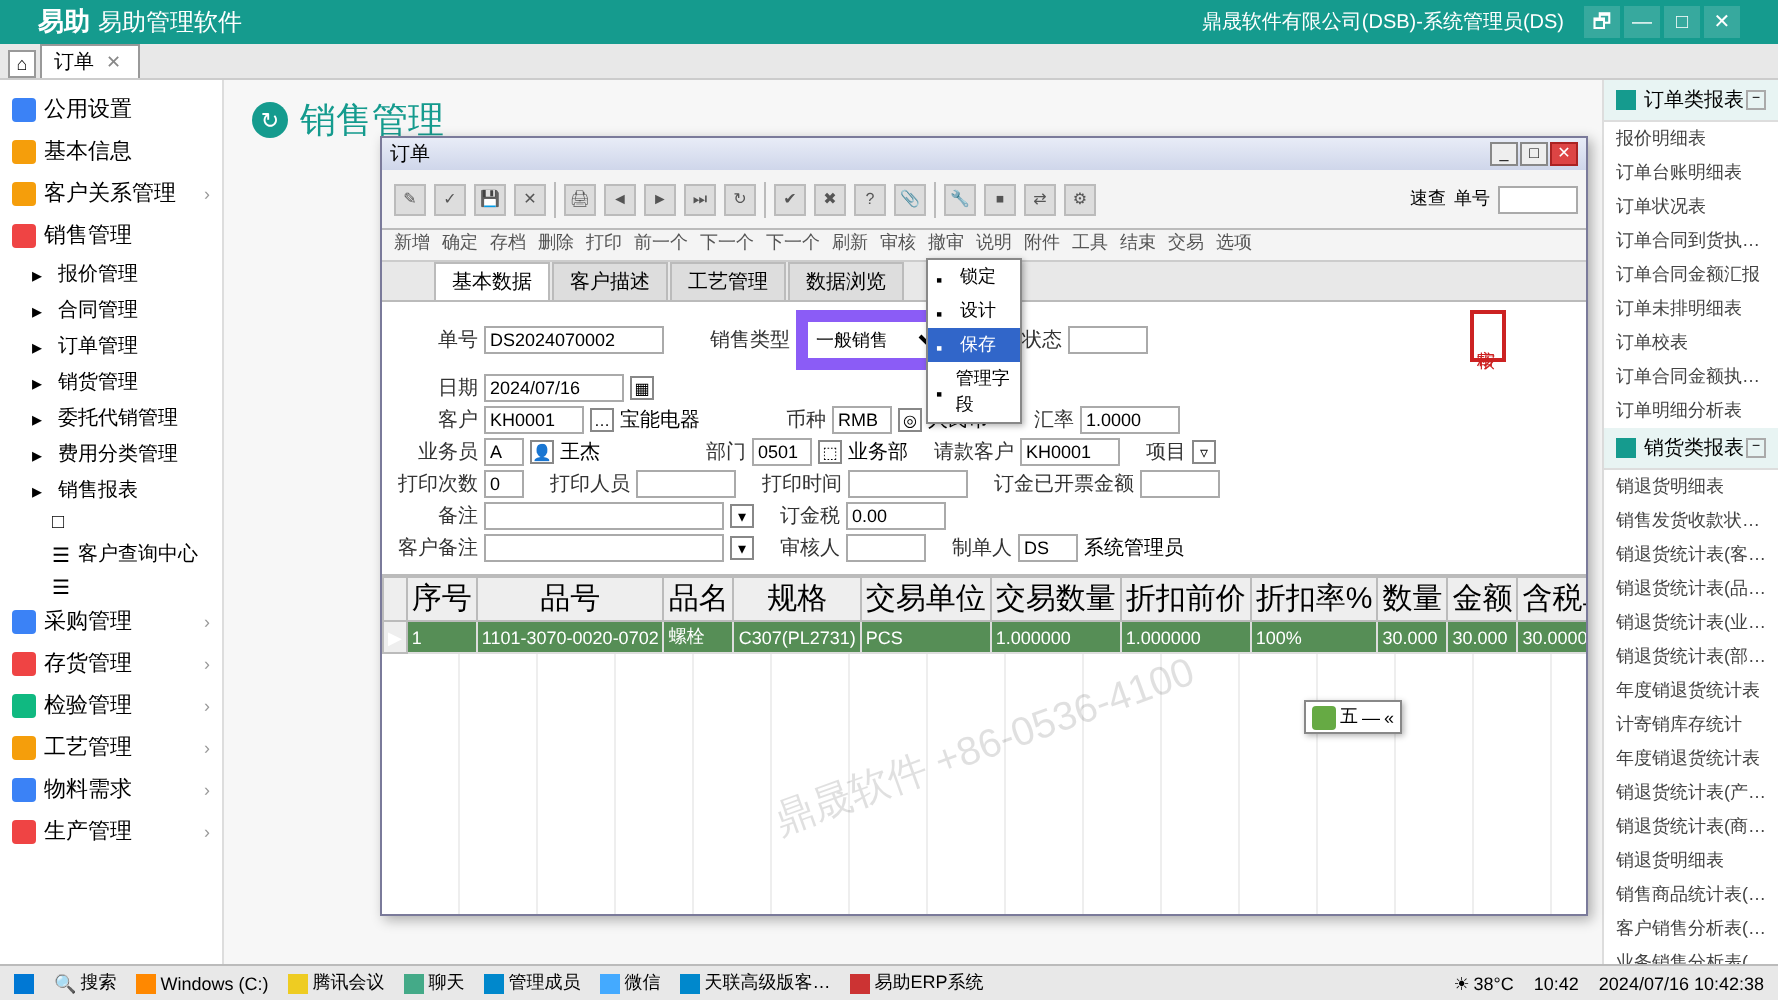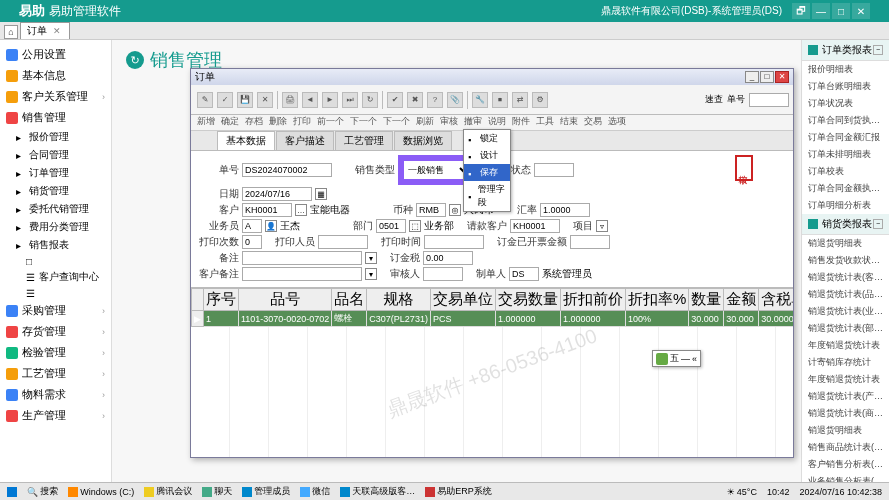--- a/index.html
+++ b/index.html
@@ -471,18 +471,18 @@
       <span class="tb-item">
         <span class="ico" style="background:#08c"></span>
         <span>天联高级版客…</span>
       </span>
       <span class="tb-item">
         <span class="ico" style="background:#c33"></span>
         <span>易助ERP系统</span>
       </span>
     </span>
   <span class="spacer"></span>
-  <span class="tb-item">☀ <span>45°C</span></span>
+  <span class="tb-item">☀ <span>38°C</span></span>
   <span class="tb-item">
       <span>10:42</span>
     </span>
   <span class="tb-item">2024/07/16 10:42:38</span>
 </div>
 
 </body></html>

